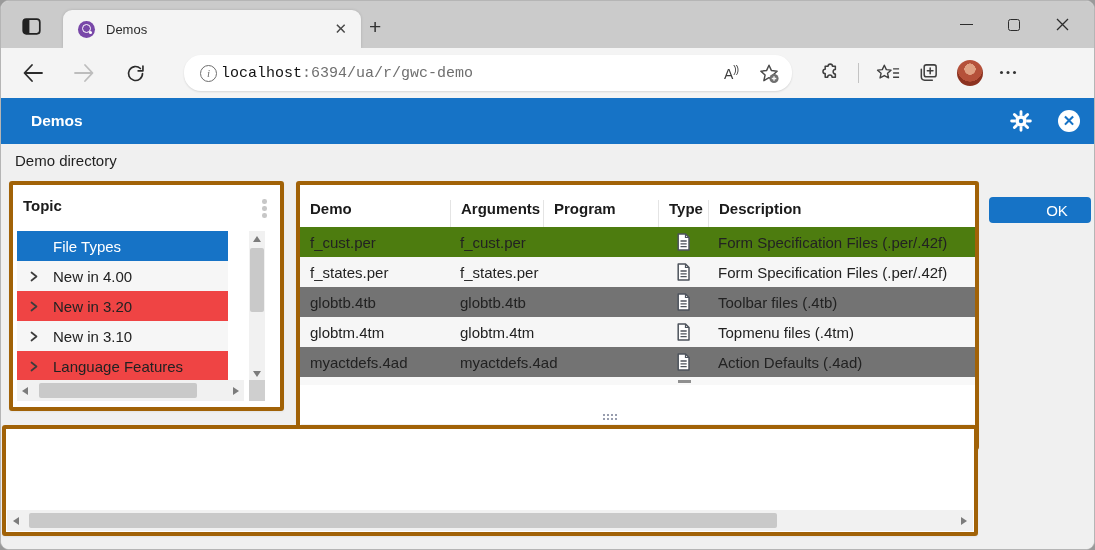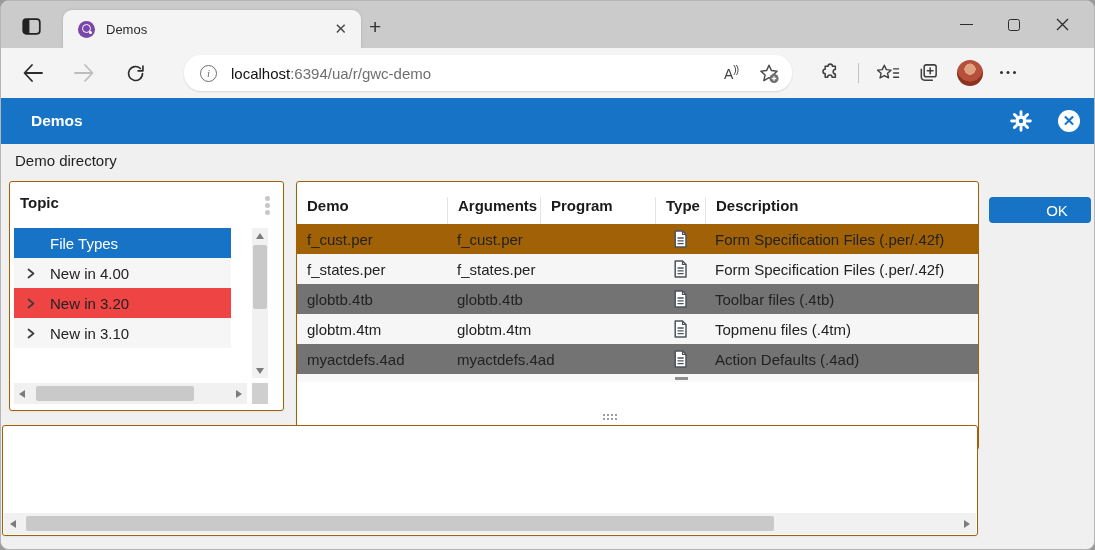--- a/index.html
+++ b/index.html
@@ -29,21 +29,21 @@
 
   .toolbar { position:relative; height:50px; background:#f4f4f4; display:flex; align-items:center;
              padding:0 16px 0 18px; }
   .nav-btn { width:28px; height:28px; display:flex; align-items:center; justify-content:center;
              margin-right:23px; cursor:pointer; flex:none; }
   .urlbar { width:608px; height:36px; background:#fff; border-radius:17px; display:flex; align-items:center;
             padding:0 12px 0 16px; box-shadow:0 1px 2px rgba(0,0,0,.12); margin-left:12px; flex:none; }
   .info-badge { width:17px; height:17px; border:1.4px solid #6e6e6e; border-radius:50%; color:#6e6e6e;
                 font-size:11px; display:flex; align-items:center; justify-content:center;
                 font-family:"Liberation Serif", serif; font-style:italic; flex:none; cursor:pointer; }
-  .url-text { font-size:15px; margin-left:14px; flex:1; white-space:nowrap; overflow:hidden; }
+  .url-text { font-size:15px; margin-left:4px; flex:1; white-space:nowrap; overflow:hidden;font-family:Liberation Mono, monospace; }
   .url-host { color:#111; }  .url-rest { color:#6f6f6f; }
   .url-icons { display:flex; align-items:center; gap:20px; color:#3c3c3c; }
   .ra { font-size:14px; color:#3c3c3c; cursor:pointer; white-space:nowrap; }
   .ra .waves { font-size:10px; vertical-align:6px; letter-spacing:-1px; }
   .chrome-icons { display:flex; align-items:center; gap:17px; margin-left:26px; }
   .chrome-icons .divider { width:1px; height:20px; background:#c3c3c3; }
   .avatar { width:26px; height:26px; border-radius:50%; cursor:pointer;
             background:radial-gradient(circle at 50% 35%, #e0a183 0 26%, #b5513a 27% 58%, #8c3220 59% 100%); }
   .dots-h { width:18px; height:4px; position:relative; cursor:pointer; }
   .dots-h::before { content:""; position:absolute; left:0; top:0; width:3.2px; height:3.2px; border-radius:50%;
@@ -54,21 +54,21 @@
   .content { position:relative; height:453px; background:#f0f0f0; }
   .appbar { position:absolute; left:0; top:0; right:0; height:46px; background:#1673c6;
             display:flex; align-items:center; }
   .appbar-title { color:#fff; font-size:15.5px; font-weight:700; margin-left:30px; }
   .appbar-right { position:absolute; right:14px; display:flex; align-items:center; gap:26px; }
   .gear-wrap { width:22px; height:22px; cursor:pointer; }
   .app-close { width:22px; height:22px; background:#fff; border-radius:50%; color:#1673c6; font-size:15px;
                font-weight:700; display:flex; align-items:center; justify-content:center; cursor:pointer; }
   .dir-label { position:absolute; left:14px; top:54px; font-size:15px; color:#1f1f1f; }
 
-  .panel { position:absolute; background:#fff; border:1px solid #a16207; border-radius:3px;
+  .panel { position:absolute; background:#fff; border:4px solid #a16207; border-radius:3px;
            box-shadow:0 1px 2px rgba(0,0,0,.05); }
 
   
   .topic-panel { left:8px; top:83px; width:275px; height:230px; }
   .topic-head { position:absolute; left:10px; top:12px; font-size:15px; font-weight:700; color:#1c1c1c; }
   .dots-v { position:absolute; right:13px; top:14px; width:5px; height:5px; cursor:pointer; }
   .dots-v::before { content:""; position:absolute; width:4.5px; height:4.5px; border-radius:50%;
                     background:#c7c7c7; box-shadow:0 7px 0 #c7c7c7, 0 14px 0 #c7c7c7; }
   .tree-list { position:absolute; left:4px; top:46px; right:52px; height:150px; overflow:hidden; }
   .tree-row { height:30px; display:flex; align-items:center; font-size:15px; color:#222; cursor:pointer; background:#ef4444; }
@@ -95,21 +95,21 @@
   .topic-hscroll .arr-right { margin-left:auto; }
   .sb-corner { position:absolute; right:15px; bottom:6px; width:16px; height:21px; background:#cfcfcf; }
 
   
   .table-panel { left:295px; top:83px; width:683px; height:269px; overflow:hidden; }
   .t-head { display:flex; height:42px; align-items:flex-end; }
   .t-hcell { font-size:15px; font-weight:700; color:#1b1b1b; padding:0 0 10px 10px; cursor:pointer; }
   .t-hcell + .t-hcell { border-left:1px solid #e4e4e4; }
   .t-row { display:flex; height:30px; align-items:center; font-size:15px; color:#222; background:#737373; cursor:pointer; }
   .t-row.alt { background:#f6f6f6; }
-  .t-row.selected { background:#a16207; }
+  .t-row.selected { background:#4d7c0f; }
   .t-cell { padding-left:10px; white-space:nowrap; overflow:hidden; }
   .c0 { width:150px; flex:none; } .c1 { width:115px; flex:none; } .c2 { width:93px; flex:none; }
   .c3 { width:50px; flex:none; display:flex; justify-content:center; padding-left:0; } .c4 { flex:1; }
   .t-partial { height:8px; background:#f8f8f8; position:relative; }
   .t-partial .icon-top { position:absolute; left:378px; top:3px; width:13px; height:2.5px; background:#8f8f8f; }
   .table-hscroll { position:absolute; left:1px; right:1px; bottom:1px; height:21px; display:flex; align-items:center; padding:0 6px; }
 
   
   .splitter { position:absolute; left:600px; top:314px; width:20px; height:10px; cursor:row-resize; }
   .splitter::before { content:""; position:absolute; left:2px; top:2px; width:2px; height:2px; background:#989dae;
@@ -265,20 +265,28 @@
             <span class="tree-label">New in 3.20</span>
           </div>
           <div class="tree-row alt">
             <span class="tree-chev">
   <svg width="10" height="11" viewBox="0 0 10 11">
     <path d="M2.5 1.5 L7.5 5.5 L2.5 9.5" fill="none" stroke="#3c3c3c" stroke-width="1.7" stroke-linecap="round" stroke-linejoin="round"></path>
   </svg>
 </span>
             <span class="tree-label">New in 3.10</span>
           </div>
+          <div class="tree-row">
+            <span class="tree-chev">
+  <svg width="10" height="11" viewBox="0 0 10 11">
+    <path d="M2.5 1.5 L7.5 5.5 L2.5 9.5" fill="none" stroke="#3c3c3c" stroke-width="1.7" stroke-linecap="round" stroke-linejoin="round"></path>
+  </svg>
+</span>
+            <span class="tree-label">Language Features</span>
+          </div>
         </div>
       <div class="topic-vscroll sb-track">
         <div class="cap">
             <span class="arr arr-up"></span>
           </div>
         <div class="sb-thumb"></div>
         <div class="cap bottom">
             <span class="arr arr-down"></span>
           </div>
       </div>

